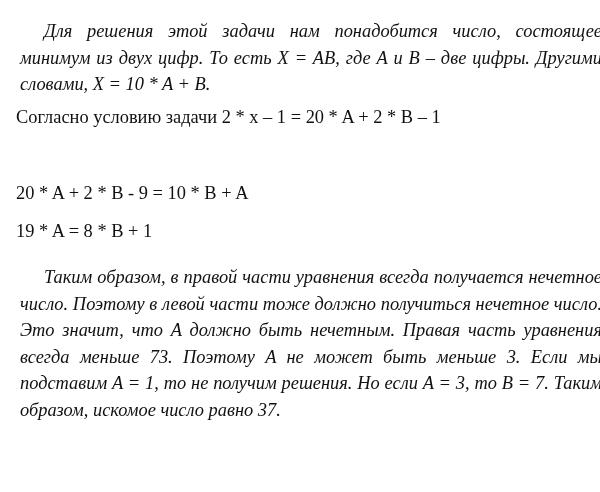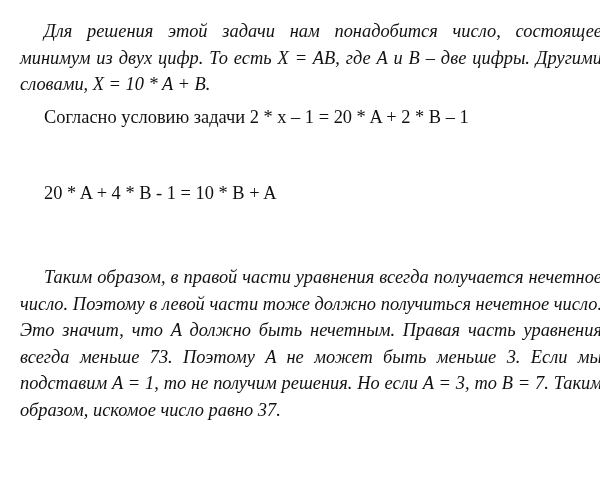--- a/index.html
+++ b/index.html
@@ -10,23 +10,24 @@
       font-size: 18.4px;
     }
     .doc { position: relative; width: 600px; height: 492px; }
     .p {
       position: absolute; left: 8px; width: 582px;
       line-height: 26.6px; margin: 12px;
       text-align: justify;
       font-style: italic;
     }
     .indent { text-indent: 24px; }
-    .line { position: absolute; left: 44px; margin: 0; line-height: 26.6px; white-space: nowrap; }
+    .line { position: absolute; left: 16px; margin: 0; line-height: 26.6px; white-space: nowrap; }
   </style>
 </head>
 <body>
 
 <div class="doc">
   <p class="p indent" style="top:6px;">Для решения этой задачи нам понадобится число, состоящее минимум из двух цифр. То есть X = AB, где A и B – две цифры. Другими словами, X = 10 * A + B.</p>
   <p class="line" style="top:104px;">Согласно условию задачи 2 * x – 1 = 20 * A + 2 * B – 1</p>
-  <p class="line" style="top:180px;">20 * A + 4 * B - 1 = 10 * B + A</p>
+  <p class="line" style="top:180px;">20 * A + 2 * B - 9 = 10 * B + A</p>
+  <p class="line" style="top:218px;">19 * A = 8 * B + 1</p>
   <p class="p indent" style="top:252px;">Таким образом, в правой части уравнения всегда получается нечетное число. Поэтому в левой части тоже должно получиться нечетное число. Это значит, что A должно быть нечетным. Правая часть уравнения всегда меньше 73. Поэтому A не может быть меньше 3. Если мы подставим A = 1, то не получим решения. Но если A = 3, то B = 7. Таким образом, искомое число равно 37.</p>
 </div>
 
 </body></html>

